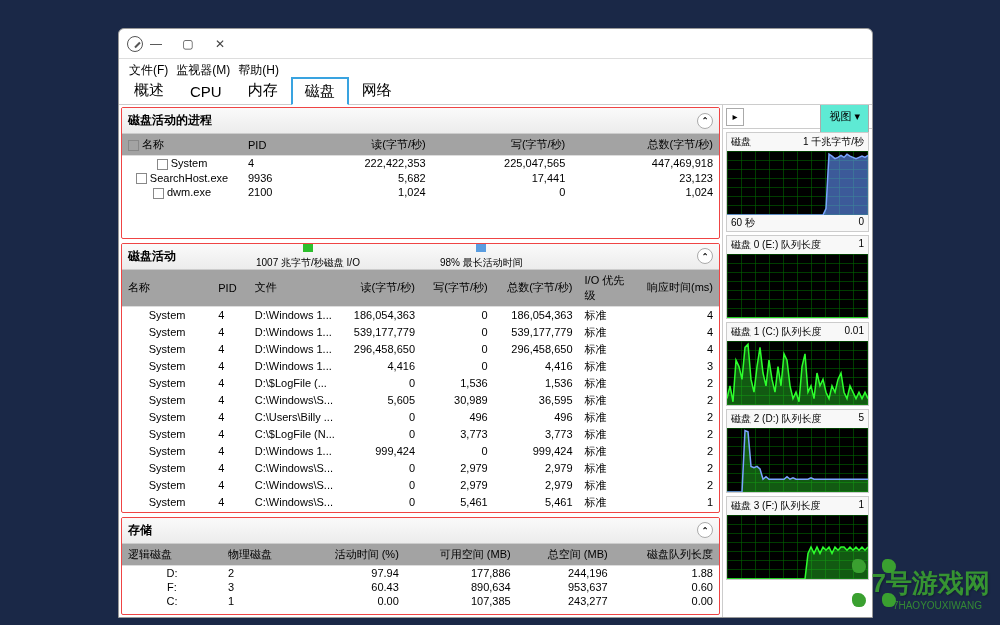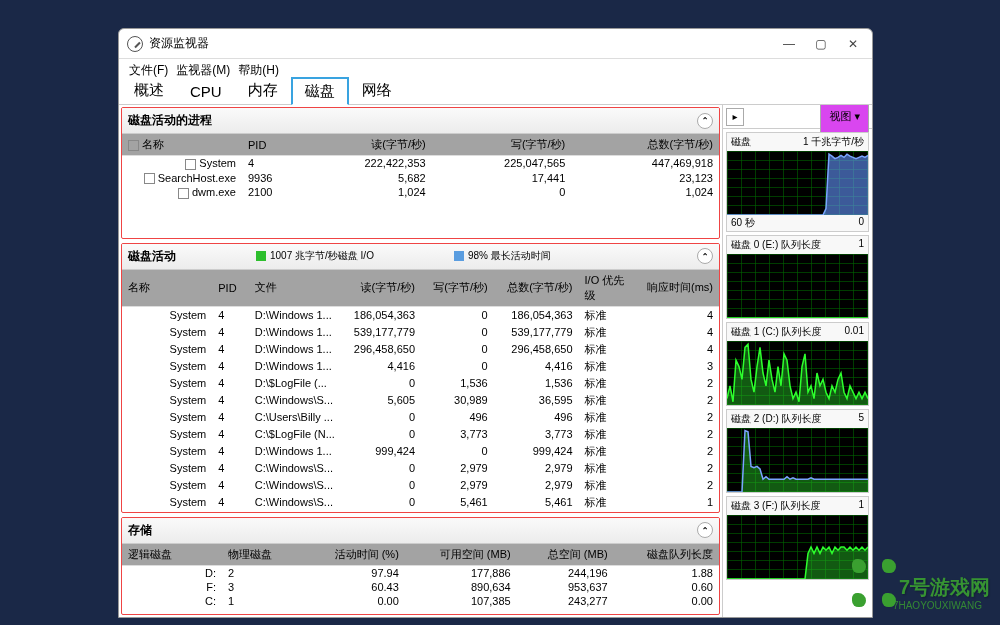--- a/index.html
+++ b/index.html
@@ -15,55 +15,54 @@
 .menubar span { padding: 2px 4px; cursor: pointer; }
 .tabbar { height: 24px; display: flex; align-items: flex-end; padding: 0 2px; border-bottom: 1px solid #ccc; font-size: 15px; }
 .tab { padding: 3px 12px; border: 1px solid transparent; cursor: pointer; }
 .tab.active { border: 2px solid #39a3e0; background: #fff; position: relative; top: 1px; border-bottom: 1px solid #fff; }
 .content { flex: 1; display: flex; overflow: hidden; }
 .mainpanel { flex: 1; display: flex; flex-direction: column; overflow: hidden; font-size: 11px; }
 .rightpanel { width: 150px; border-left: 1px solid #ccc; display: flex; flex-direction: column; background: #fff; font-size: 10px; }
 .section { border: 1px solid #ef4444; margin: 2px; border-radius: 2px; overflow: hidden; }
 .section-hdr { height: 26px; background: linear-gradient(#fafafa,#ececec); display: flex; align-items: center; padding: 0 6px; font-size: 12px; font-weight: bold; border-bottom: 1px solid #ccc; position: relative; }
 .section-hdr .expand { position: absolute; right: 6px; width: 16px; height: 16px; border: 1px solid #aaa; border-radius: 50%; display: flex; align-items: center; justify-content: center; font-size: 8px; cursor: pointer; background: #fff; }
-.inline-meter { margin-left: 80px; display: flex; align-items: center; gap: 4px; font-size: 10px; font-weight: normal; }
+.inline-meter { margin-left: 80px; display: flex; align-items: center; gap: 4px; font-size: 10px; font-weight: normal; flex-direction: column; }
 .sq { width: 10px; height: 10px; display: inline-block; }
 .tbl { width: 100%; border-collapse: collapse; font-size: 11px; }
 .tbl th { text-align: right; padding: 3px 6px; font-weight: normal; border-bottom: 1px solid #ddd; background: #a3a3a3; position: sticky; top: 0; cursor: pointer; }
 .tbl th:first-child, .tbl td:first-child { text-align: left; }
 .tbl th:nth-child(2), .tbl td:nth-child(2) { text-align: left; }
 .tbl th.lalign, .tbl td.lalign { text-align: left; }
 .tbl td { padding: 1px 6px; text-align: right; white-space: nowrap; overflow: hidden; }
-.tbl td:first-child { text-align: right; }
+.tbl td:first-child { text-align: center; }
 .chk { width: 11px; height: 11px; border: 1px solid #888; display: inline-block; vertical-align: middle; margin-right: 3px; }
 .rpanel-top { height: 24px; display: flex; align-items: center; justify-content: space-between; padding: 3px; border-bottom: 1px solid #ccc; }
 .rarrow { width: 18px; height: 18px; border: 1px solid #aaa; display: flex; align-items: center; justify-content: center; cursor: pointer; background: #fff; }
-.viewbtn { padding: 8px 8px; border: 1px solid #aaa; font-size: 11px; cursor: pointer; background: #d946ef; }
+.viewbtn { padding: 8px 8px; border: 1px solid #aaa; font-size: 11px; cursor: pointer; background: #5eead4; }
 .graph { margin: 3px; border: 1px solid #ccc; }
 .graph-hdr { display: flex; justify-content: space-between; padding: 2px 4px; font-size: 10px; background: #f8f8f8; }
 .graph-body { height: 64px; background: #000; position: relative; overflow: hidden; }
 .graph-foot { display: flex; justify-content: space-between; padding: 1px 4px; font-size: 10px; background: #f8f8f8; }
 .grid-lines { position: absolute; inset: 0; background-image: linear-gradient(rgba(0,100,0,0.6) 1px, transparent 1px), linear-gradient(90deg, rgba(0,100,0,0.6) 1px, transparent 1px); background-size: 14px 9px; }
 .scrollbox { overflow-y: auto; overflow-x: hidden; }
 .scrollbox::-webkit-scrollbar { width: 14px; }
 .scrollbox::-webkit-scrollbar-track { background: #f0f0f0; }
 .scrollbox::-webkit-scrollbar-thumb { background: #c8c8c8; border: 1px solid #aaa; }
-.watermark { position: absolute; right: 10px; bottom: 24px; font-size: 20px; color: #3aa030; font-weight: bold; opacity: 0.9; text-shadow: 1px 1px 2px rgba(0,0,0,0.3); }
+.watermark { position: absolute; right: 10px; bottom: 24px; font-size: 26px; color: #3aa030; font-weight: bold; opacity: 0.9; text-shadow: 1px 1px 2px rgba(0,0,0,0.3); }
 .watermark-sub { position: absolute; right: 18px; bottom: 14px; font-size: 10px; color: #3aa030; opacity: 0.8; }
 .wm-logo { position: absolute; right: 100px; bottom: 16px; width: 52px; height: 52px; }
 .wm-logo span { position: absolute; width: 14px; height: 14px; background: #3aa030; border-radius: 40% 60% 50% 50%; }
 svg.plot { position: absolute; inset: 0; width: 100%; height: 100%; }
 </style>
 </head>
 <body>
 
 <div class="window">
   <div class="titlebar">
     <span class="icon"></span>
-    <span class="title">资源监视器</span>
     <div class="winbtns">
       <span class="winbtn">—</span>
       <span class="winbtn">▢</span>
       <span class="winbtn">✕</span>
     </div>
   </div>
   <div class="menubar">
     <span>文件(F)</span>
     <span>监视器(M)</span>
     <span>帮助(H)</span>

